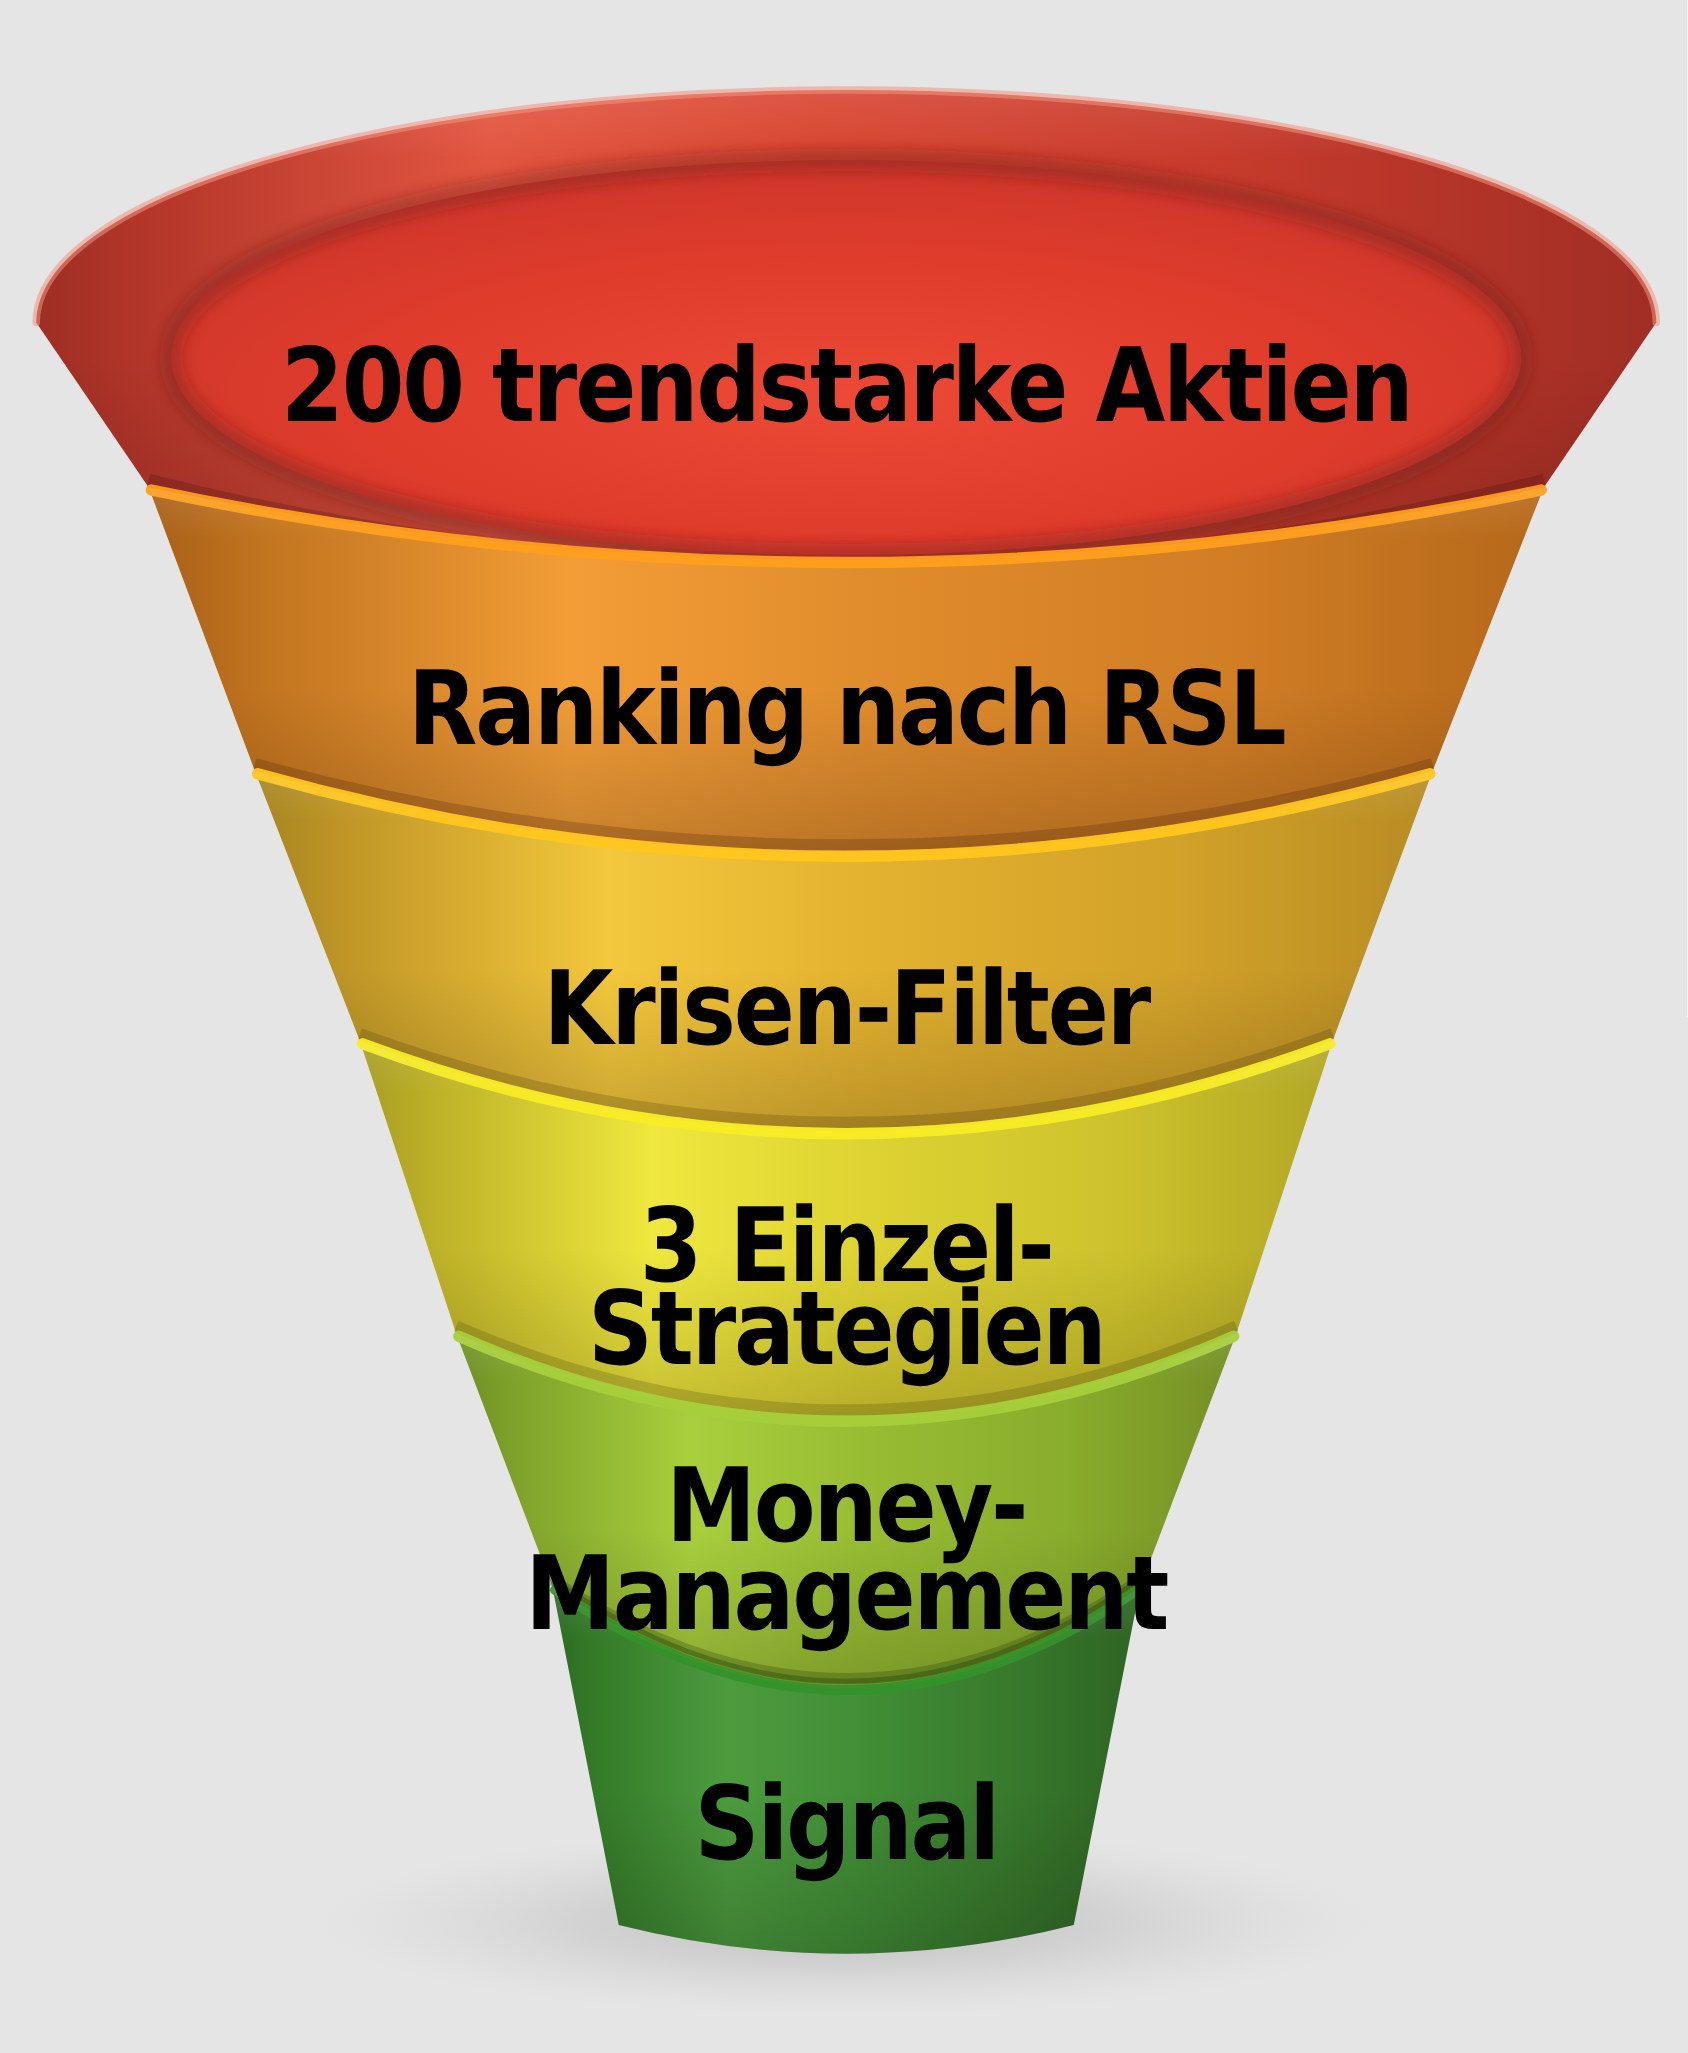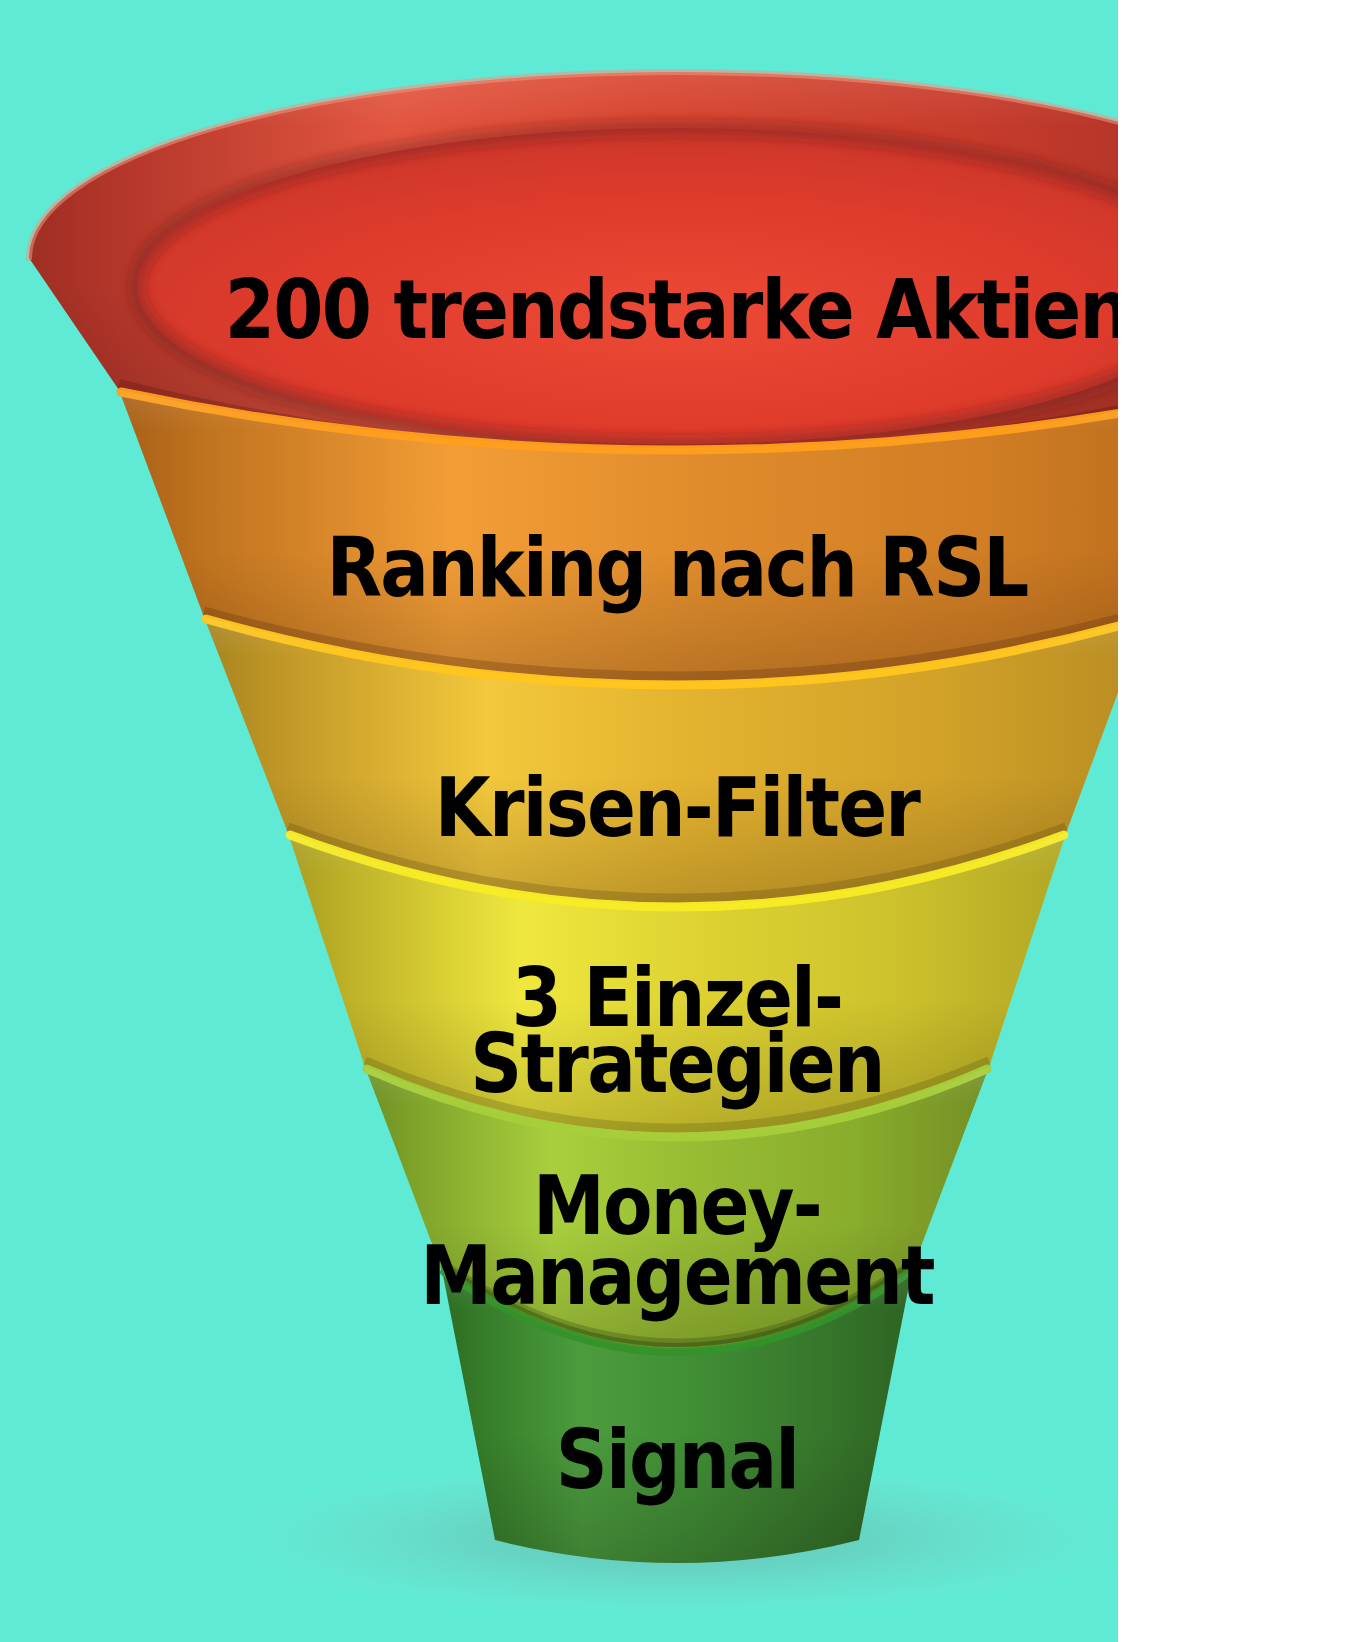--- a/index.html
+++ b/index.html
@@ -2,23 +2,23 @@
 <html><head>
 <meta charset="utf-8">
 <style>
   html, body {
     margin: 0;
     padding: 0;
     background: #ffffff;
   }
   .stage-canvas {
     position: relative;
-    width: 1118px;
+    width: 1350px;
     height: 1642px;
-    background: #5eead4;
+    background: #e5e5e5;
     overflow: hidden;
     font-family: "DejaVu Sans", "Liberation Sans", sans-serif;
   }
   .stage-canvas svg {
     position: absolute;
     left: 0;
     top: 0;
   }
   .funnel-label {
     position: absolute;

